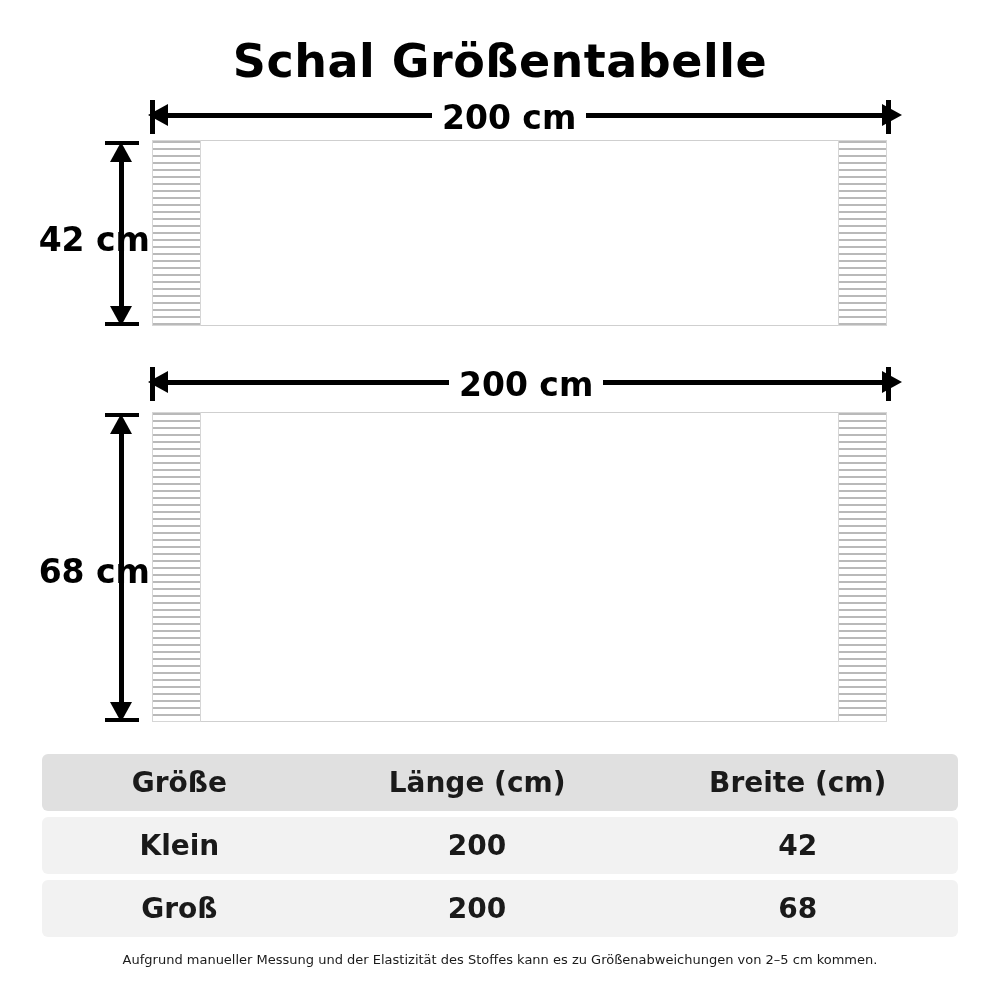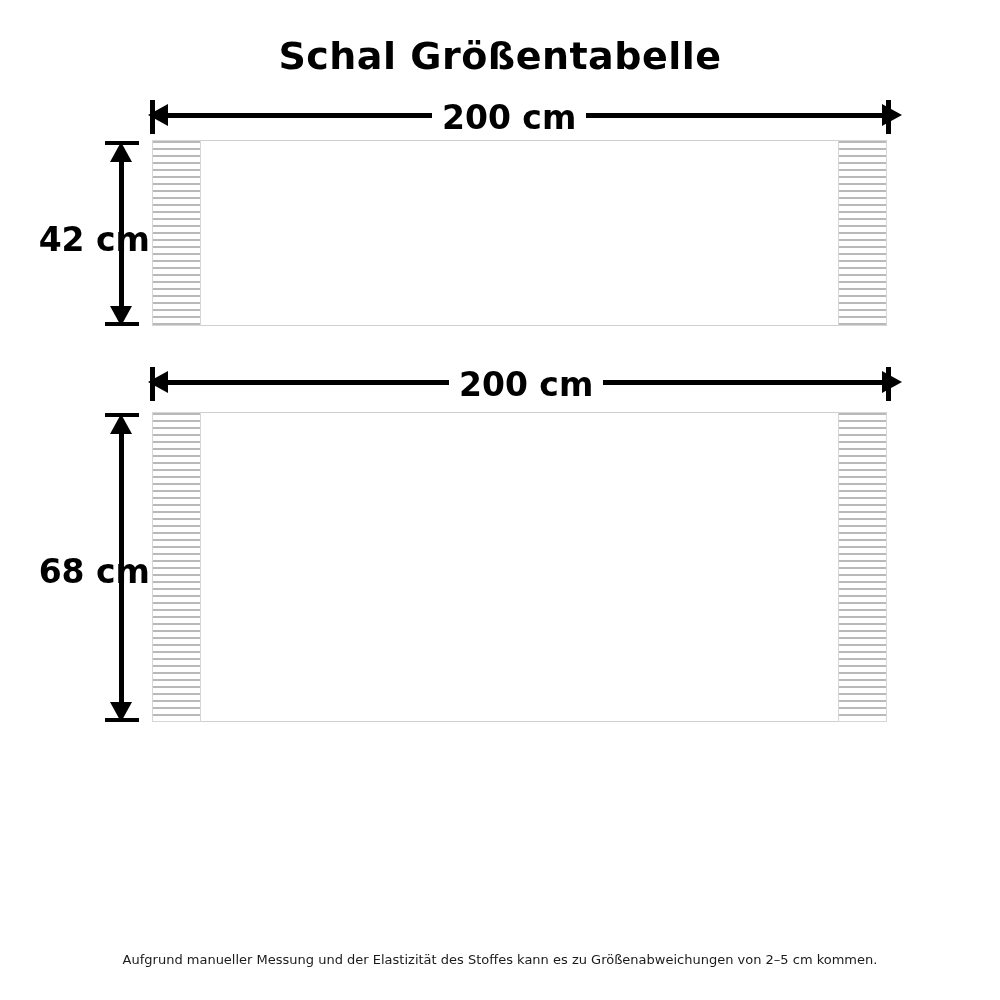--- a/index.html
+++ b/index.html
@@ -21,21 +21,21 @@
     height: 1000px;
   }
 
   
   .title {
     position: absolute;
     top: 34px;
     left: 0;
     width: 1000px;
     text-align: center;
-    font-size: 38px;
+    font-size: 46px;
     font-weight: bold;
     letter-spacing: 0.5px;
     color: #000;
   }
 
   
   .scarf {
     position: absolute;
     border: 1px solid #cfcfcf;
     background: #ffffff;
@@ -211,16 +211,37 @@
     <div class="arrow arrow-down" style="left:110px; top:702px;"></div>
     <div class="hline" style="left:105px; top:413px; width:34px; height:4px;"></div>
     <div class="hline" style="left:105px; top:718px; width:34px; height:4px;"></div>
     <div class="dim-label-v" style="left:-5px; top:552px; width:155px;">68 cm</div>
 
     <div class="scarf" style="left:198px; top:412px; width:642px; height:310px;"></div>
     <div class="fringe" style="left:152px; top:412px; width:49px; height:310px;"></div>
     <div class="fringe" style="left:838px; top:412px; width:49px; height:310px;"></div>
   </div>
 
+  <table class="size-table">
+    <thead>
+      <tr>
+        <th class="col-size">Größe</th>
+        <th class="col-len">Länge (cm)</th>
+        <th class="col-wid">Breite (cm)</th>
+      </tr>
+    </thead>
+    <tbody>
+      <tr>
+        <td>Klein</td>
+        <td>200</td>
+        <td>42</td>
+      </tr>
+      <tr>
+        <td>Groß</td>
+        <td>200</td>
+        <td>68</td>
+      </tr>
+    </tbody>
+  </table>
 
   <div class="footnote">Aufgrund manueller Messung und der Elastizität des Stoffes kann es zu Größenabweichungen von 2–5 cm kommen.</div>
 
 </div>
 
 </body></html>

